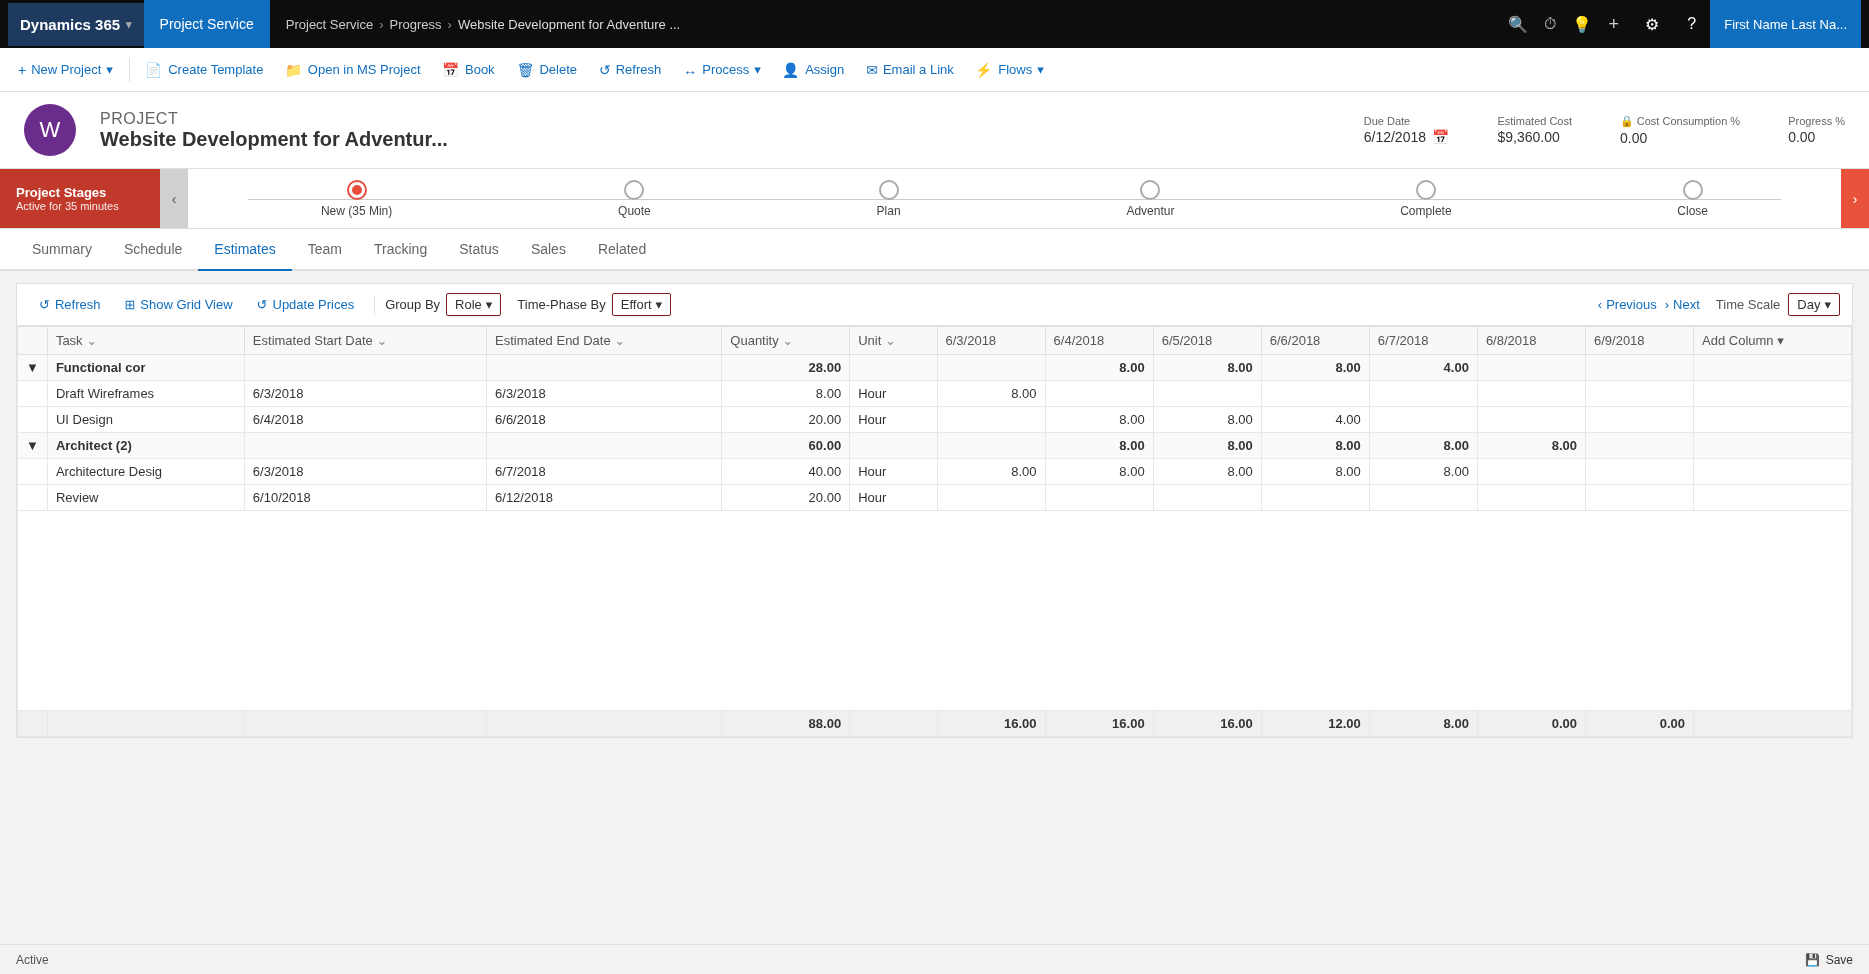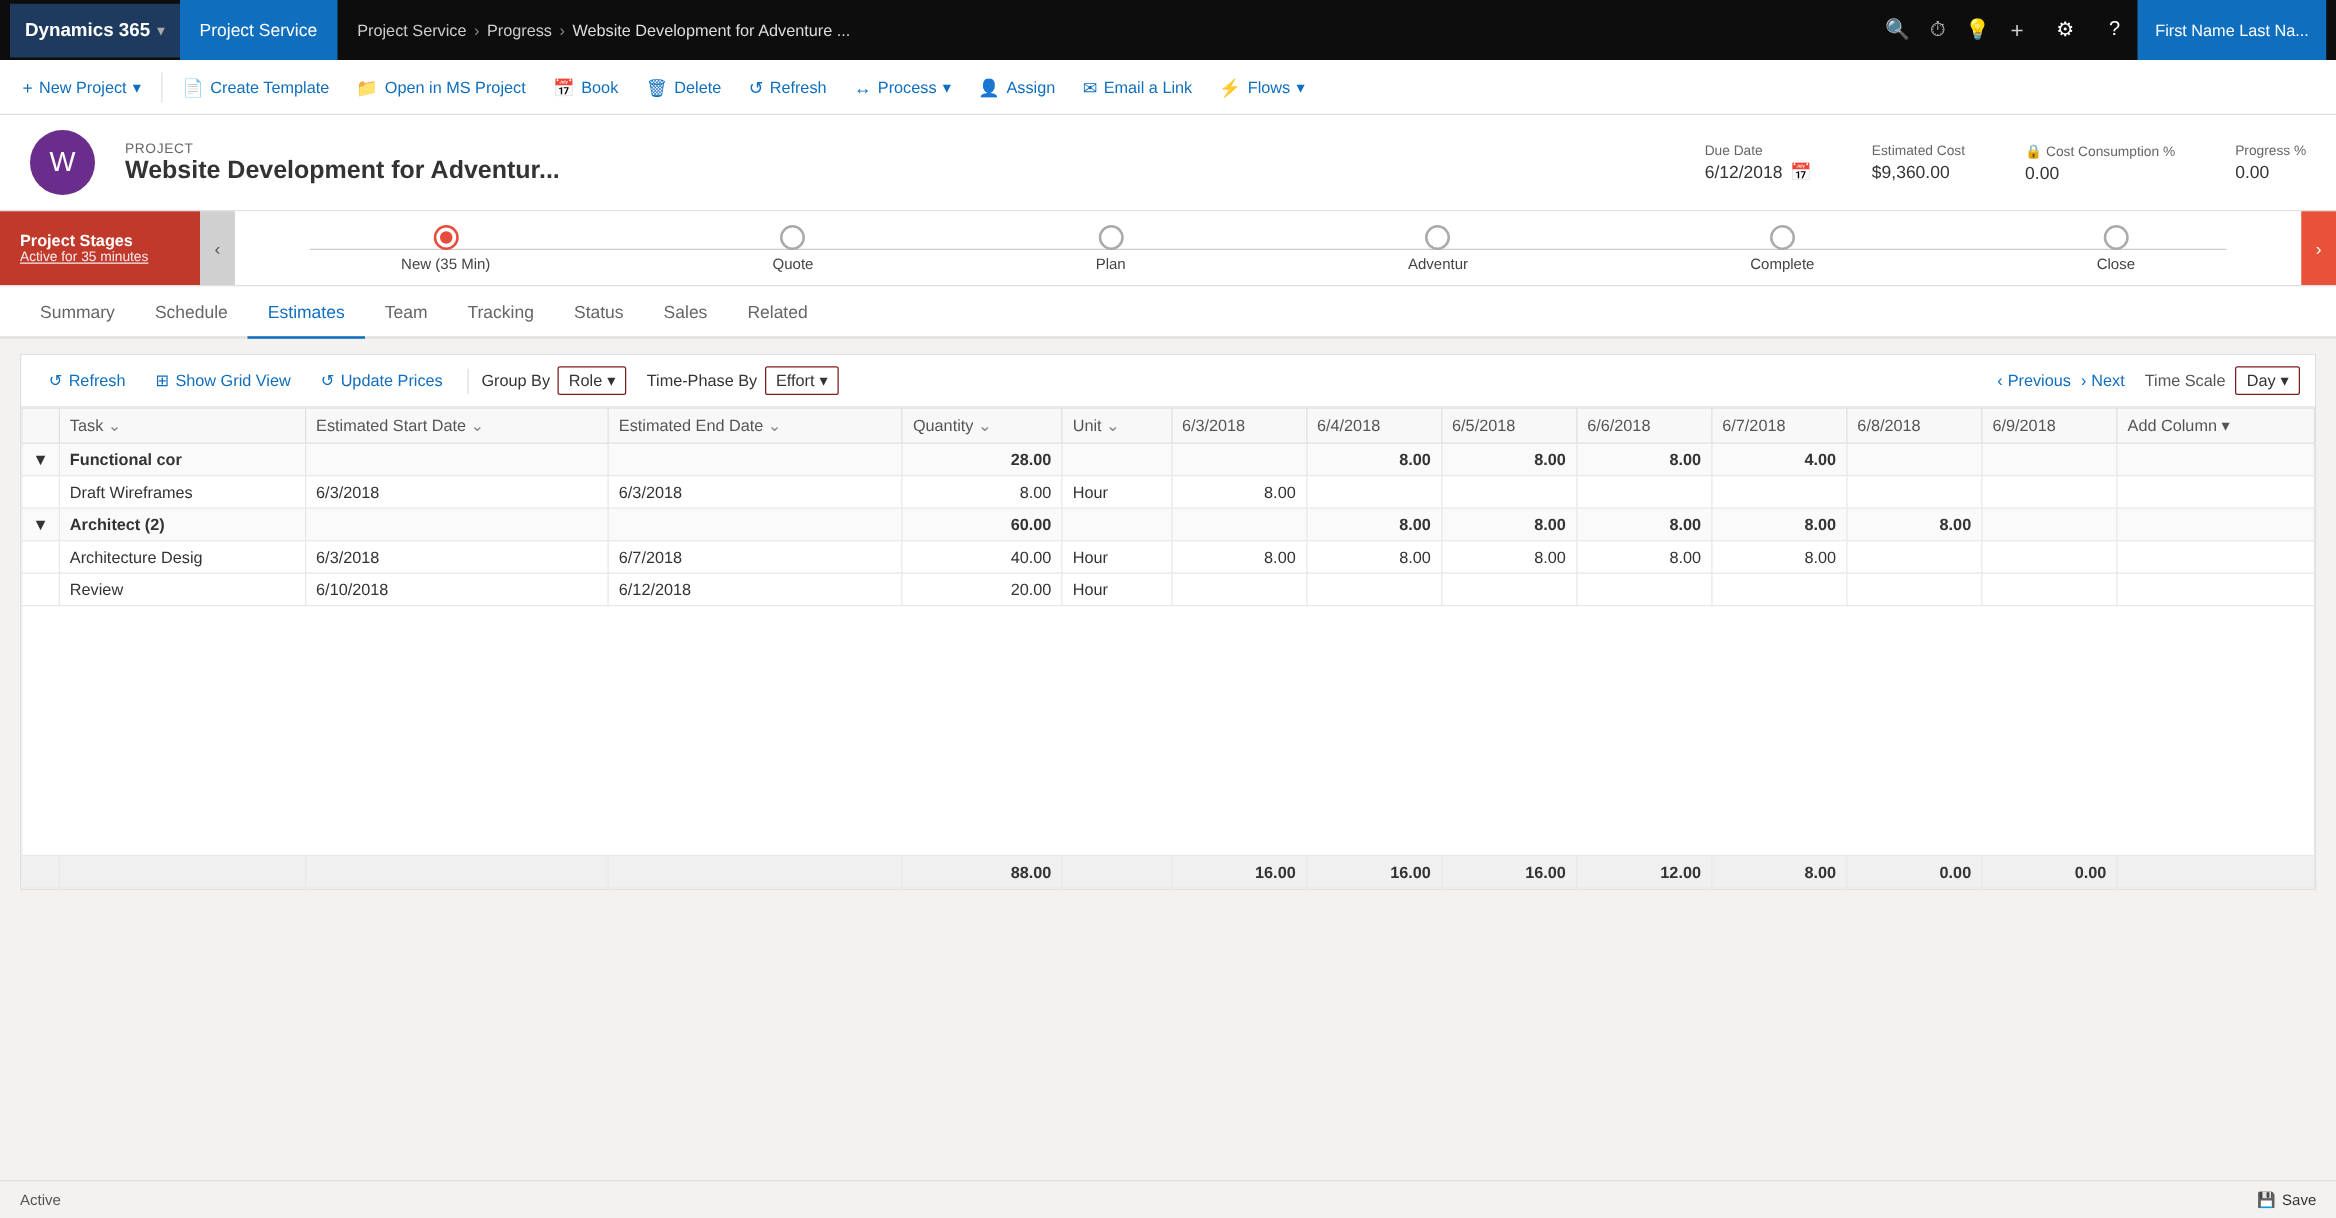--- a/index.html
+++ b/index.html
@@ -118,21 +118,21 @@
       border-bottom: 1px solid #e0e0e0;
     }
     .project-icon {
       width: 52px; height: 52px;
       background: #6b2d8b;
       border-radius: 50%;
       display: flex; align-items: center; justify-content: center;
       color: #fff; font-size: 22px;
     }
     .project-info { flex: 1; }
-    .project-label { font-size: 11px; color: #666; text-transform: uppercase; letter-spacing: 0.5px; }
+    .project-label { font-size: 16px; color: #666; text-transform: uppercase; letter-spacing: 0.5px; }
     .project-name { font-size: 20px; font-weight: 600; color: #333; }
     .project-meta { display: flex; gap: 48px; align-items: center; }
     .meta-item { display: flex; flex-direction: column; gap: 2px; }
     .meta-label { font-size: 11px; color: #666; }
     .meta-value { font-size: 14px; color: #333; display: flex; align-items: center; gap: 6px; }
 
     
     .stage-bar {
       background: #fff;
       border-bottom: 1px solid #e0e0e0;
@@ -146,21 +146,21 @@
       color: #fff;
       padding: 0 16px;
       height: 100%;
       display: flex;
       flex-direction: column;
       justify-content: center;
       min-width: 160px;
       font-size: 12px;
     }
     .stage-label-box .stage-title { font-weight: 700; font-size: 13px; }
-    .stage-label-box .stage-sub { font-size: 11px; opacity: 0.9; text-decoration: underline; }
+    .stage-label-box .stage-sub { font-size: 11px; opacity: 0.9; }
     .stage-nav-left, .stage-nav-right {
       width: 28px; height: 100%;
       background: #d0d0d0;
       border: none;
       cursor: pointer;
       display: flex; align-items: center; justify-content: center;
       font-size: 14px; color: #555;
       flex-shrink: 0;
     }
     .stage-nav-right { background: #e8523a; color: #fff; }
@@ -599,20 +599,36 @@
               <td class="number-cell">8.00</td>
               <td class="number-cell"></td>
               <td class="number-cell"></td>
               <td class="number-cell"></td>
               <td class="number-cell"></td>
               <td class="number-cell"></td>
               <td class="number-cell"></td>
               <td></td>
             </tr>
 
+            <tr>
+              <td></td>
+              <td class="task-indent">UI Design</td>
+              <td>6/4/2018</td>
+              <td>6/6/2018</td>
+              <td class="number-cell">20.00</td>
+              <td>Hour</td>
+              <td class="number-cell"></td>
+              <td class="number-cell">8.00</td>
+              <td class="number-cell">8.00</td>
+              <td class="number-cell">4.00</td>
+              <td class="number-cell"></td>
+              <td class="number-cell"></td>
+              <td class="number-cell"></td>
+              <td></td>
+            </tr>
 
             <tr class="group-row">
               <td style="cursor:pointer;">
                 <span>▼</span>
               </td>
               <td>Architect (2)</td>
               <td></td>
               <td></td>
               <td class="number-cell">60.00</td>
               <td></td>

